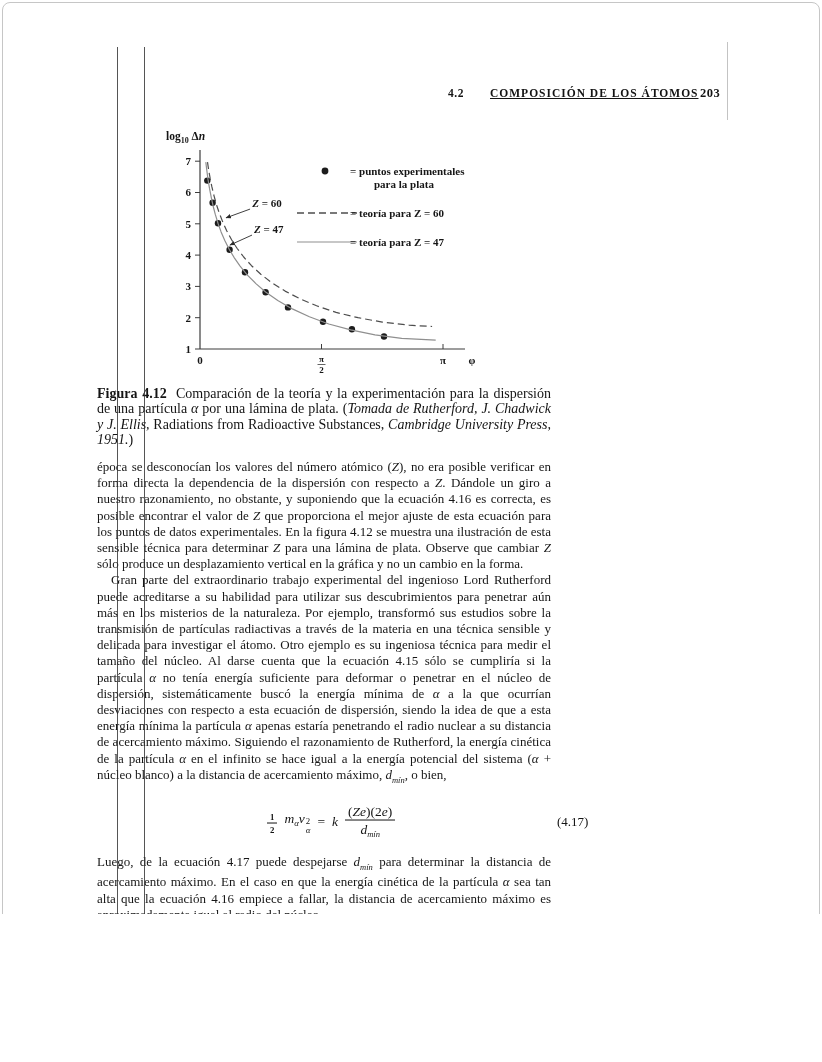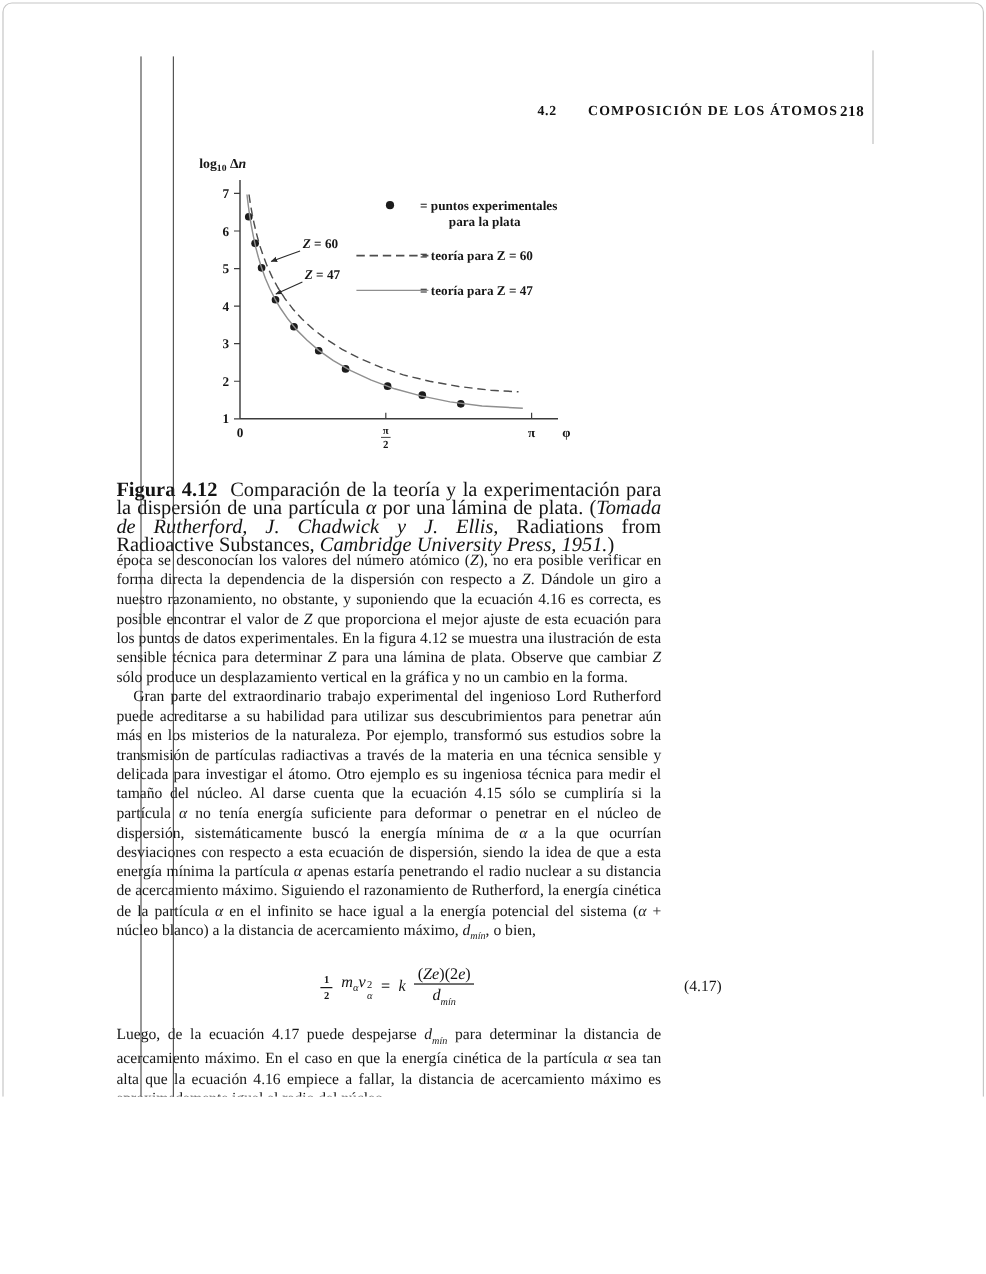--- a/index.html
+++ b/index.html
@@ -10,33 +10,33 @@
   .page-border{
     position:absolute;left:2px;top:2px;width:816px;height:1048px;
     border:1px solid #c6c6c6;border-radius:8px;pointer-events:none;z-index:9;
   }
   
   .scanline{position:absolute;width:1px;background:#2f2f2f;opacity:.82;z-index:6;}
   .scanline.faint{background:#bdbdbd;opacity:.9;}
   
   .hdr{position:absolute;top:87px;font-size:11.5px;font-weight:700;letter-spacing:1px;color:#141414;}
   .hdr.num{left:448px;letter-spacing:.5px;}
-  .hdr.title{left:490px;}
+  .hdr.title{left:490px;text-decoration:underline;}
   .hdr.pageno{left:700px;top:86px;font-size:12.5px;letter-spacing:.5px;}
   
   .chart{position:absolute;left:150px;top:112px;}
   .chart text{fill:#161616;}
   .chart .tick{font:700 11px "Liberation Serif",serif;}
   .chart .tickf{font:700 9px "Liberation Serif",serif;}
   .chart .leg{font:700 11px "Liberation Serif",serif;}
   .chart .ann{font:700 11px "Liberation Serif",serif;}
   .chart .ylab{font:700 11.5px "Liberation Serif",serif;}
   .caption{
-    position:absolute;left:97px;top:400px;width:454px;
-    font-size:17px;line-height:15.4px;text-align:justify;color:#141414;
+    position:absolute;left:97px;top:386px;width:454px;
+    font-size:14px;line-height:15.4px;text-align:justify;color:#141414;
   }
   .caption b{font-weight:700;}
   
   .bodycol{
     position:absolute;left:97px;top:459px;width:454px;
     font-size:13px;line-height:16.2px;text-align:justify;color:#161616;
   }
   .bodycol p{margin:0;}
   .bodycol p.indent{text-indent:14px;}
   .bodycol sub{font-size:8.5px;font-style:italic;}
@@ -47,21 +47,21 @@
     display:flex;align-items:center;gap:7px;font-size:13.5px;color:#141414;white-space:nowrap;
   }
   .frac{display:inline-flex;flex-direction:column;align-items:center;line-height:1.15;}
   .frac .fnum{padding:0 3px 1px;border-bottom:1px solid #141414;text-align:center;}
   .frac .fden{padding-top:1px;text-align:center;}
   .frac.small{font-size:8.8px;font-weight:700;transform:translateY(1px);}
   .frac sub{font-size:8.5px;}
   .supsub{display:inline-flex;flex-direction:column;font-size:8.8px;line-height:1.02;transform:translateY(1px);margin-left:1px;}
   .supsub .ss-sub{font-style:italic;}
   .eq-m sub{font-size:8.8px;font-style:italic;}
-  .eq-number{position:absolute;left:473px;top:50%;transform:translateY(-50%);font-size:13px;color:#141414;font-family:Liberation Serif, serif;}
+  .eq-number{position:absolute;left:460px;top:50%;transform:translateY(-50%);font-size:13px;color:#141414;font-family:Liberation Serif, serif;}
   
   .watermark{
     position:absolute;left:0;top:992px;width:782px;text-align:center;
     font-family:"Liberation Sans","DejaVu Sans",sans-serif;
     font-size:15px;color:#b4b4b4;letter-spacing:.3px;
   }
 </style>
 </head>
 <body>
 
@@ -69,21 +69,21 @@
 
   <div class="page-border"></div>
 
   <div class="scanline" style="left:117px;top:47px;height:981px;"></div>
   <div class="scanline" style="left:144px;top:47px;height:979px;"></div>
   <div class="scanline faint" style="left:727px;top:42px;height:78px;"></div>
   <div class="scanline faint" style="left:734px;top:1013px;height:18px;"></div>
 
   <span class="hdr num">4.2</span>
   <span class="hdr title">COMPOSICIÓN DE LOS ÁTOMOS</span>
-  <span class="hdr pageno">218</span>
+  <span class="hdr pageno">203</span>
 
   <svg class="chart" width="345" height="270" viewBox="0 0 345 270">
     <defs>
       <marker id="arrh" markerWidth="7" markerHeight="6" refX="5.5" refY="2.5" orient="auto">
         <path d="M0,0 L6,2.5 L0,5 z" fill="#2a2a2a"></path>
       </marker>
     </defs>
   <line x1="50" y1="38" x2="50" y2="237" stroke="#3c3c3c" stroke-width="1.2"></line>
       <line x1="50" y1="237" x2="315" y2="237" stroke="#3c3c3c" stroke-width="1.2"></line>
       <line x1="45" y1="237" x2="50" y2="237" stroke="#3c3c3c" stroke-width="1"></line>

